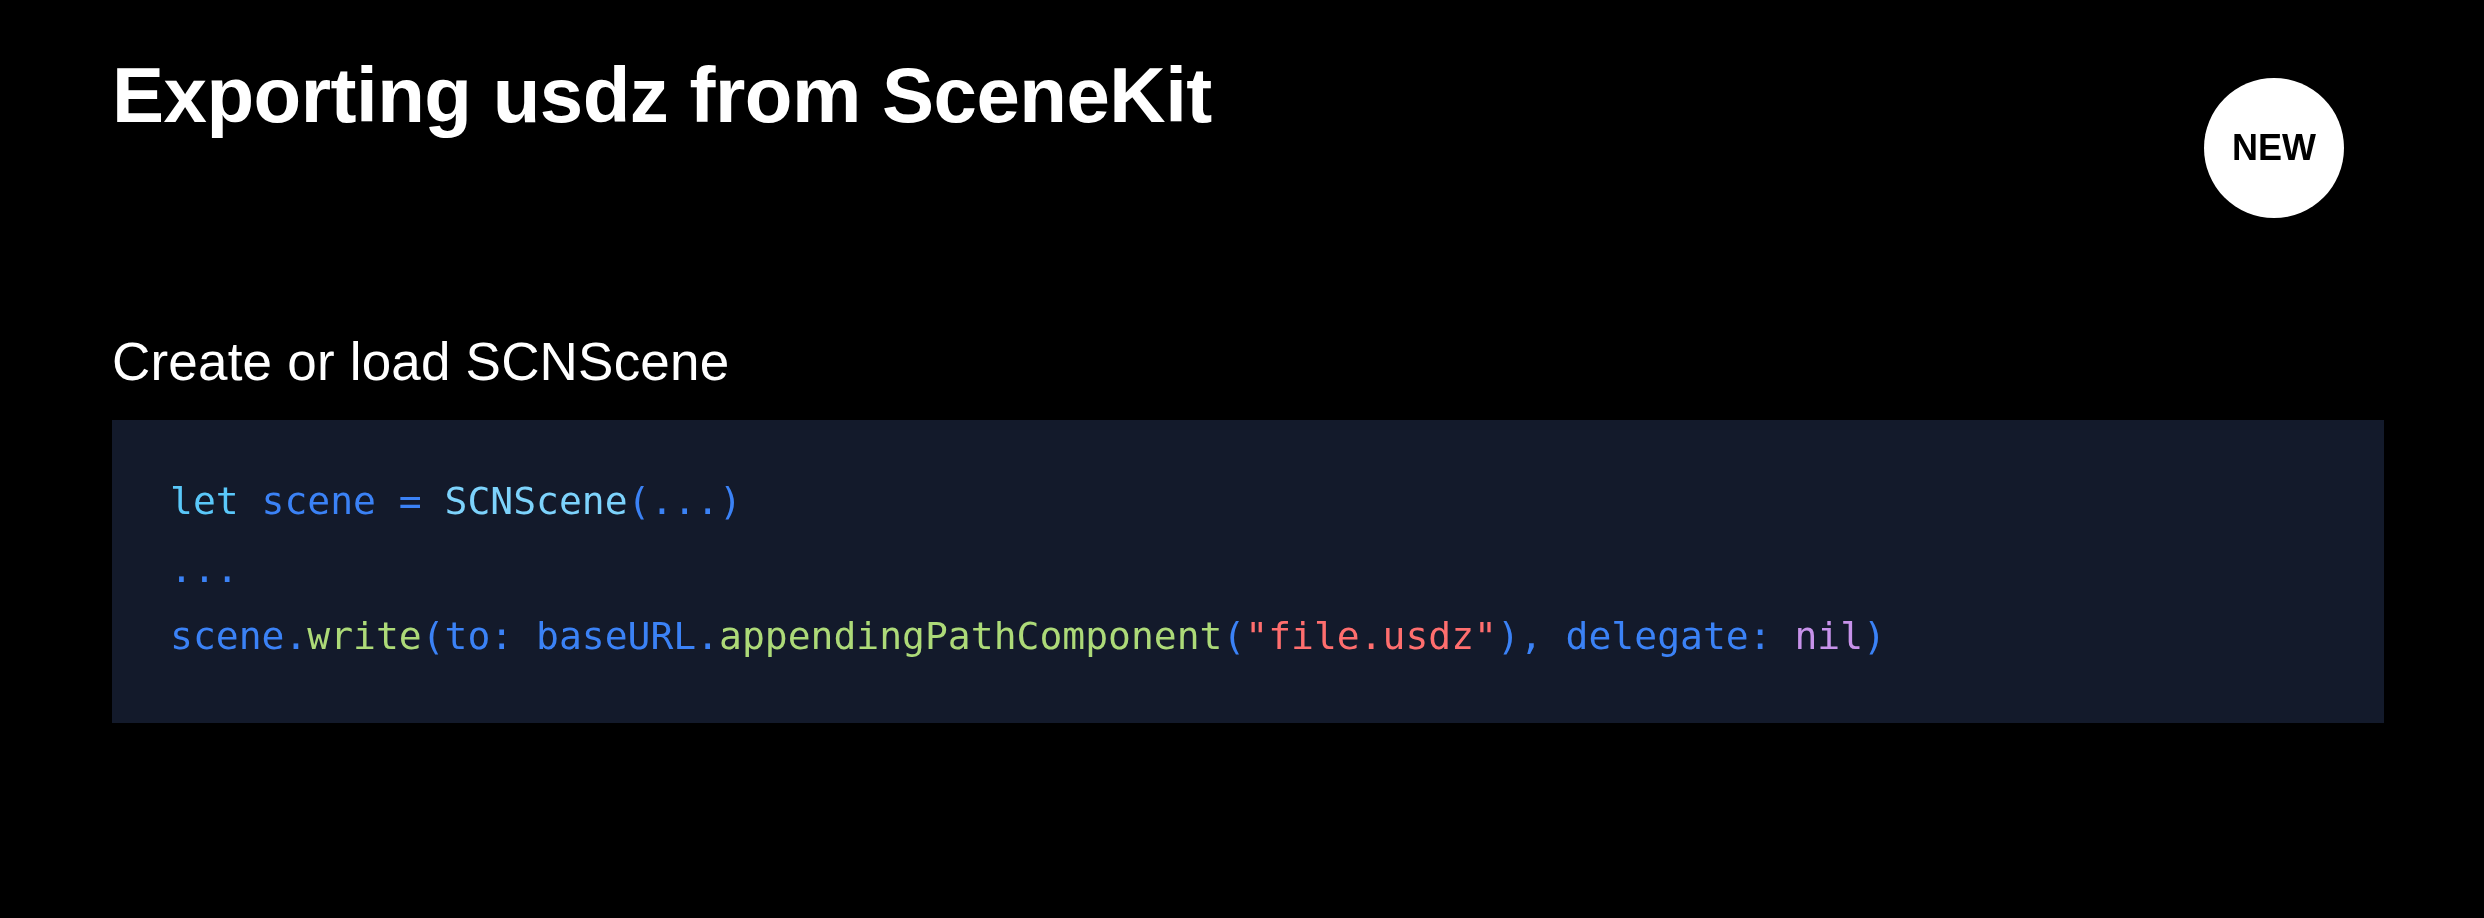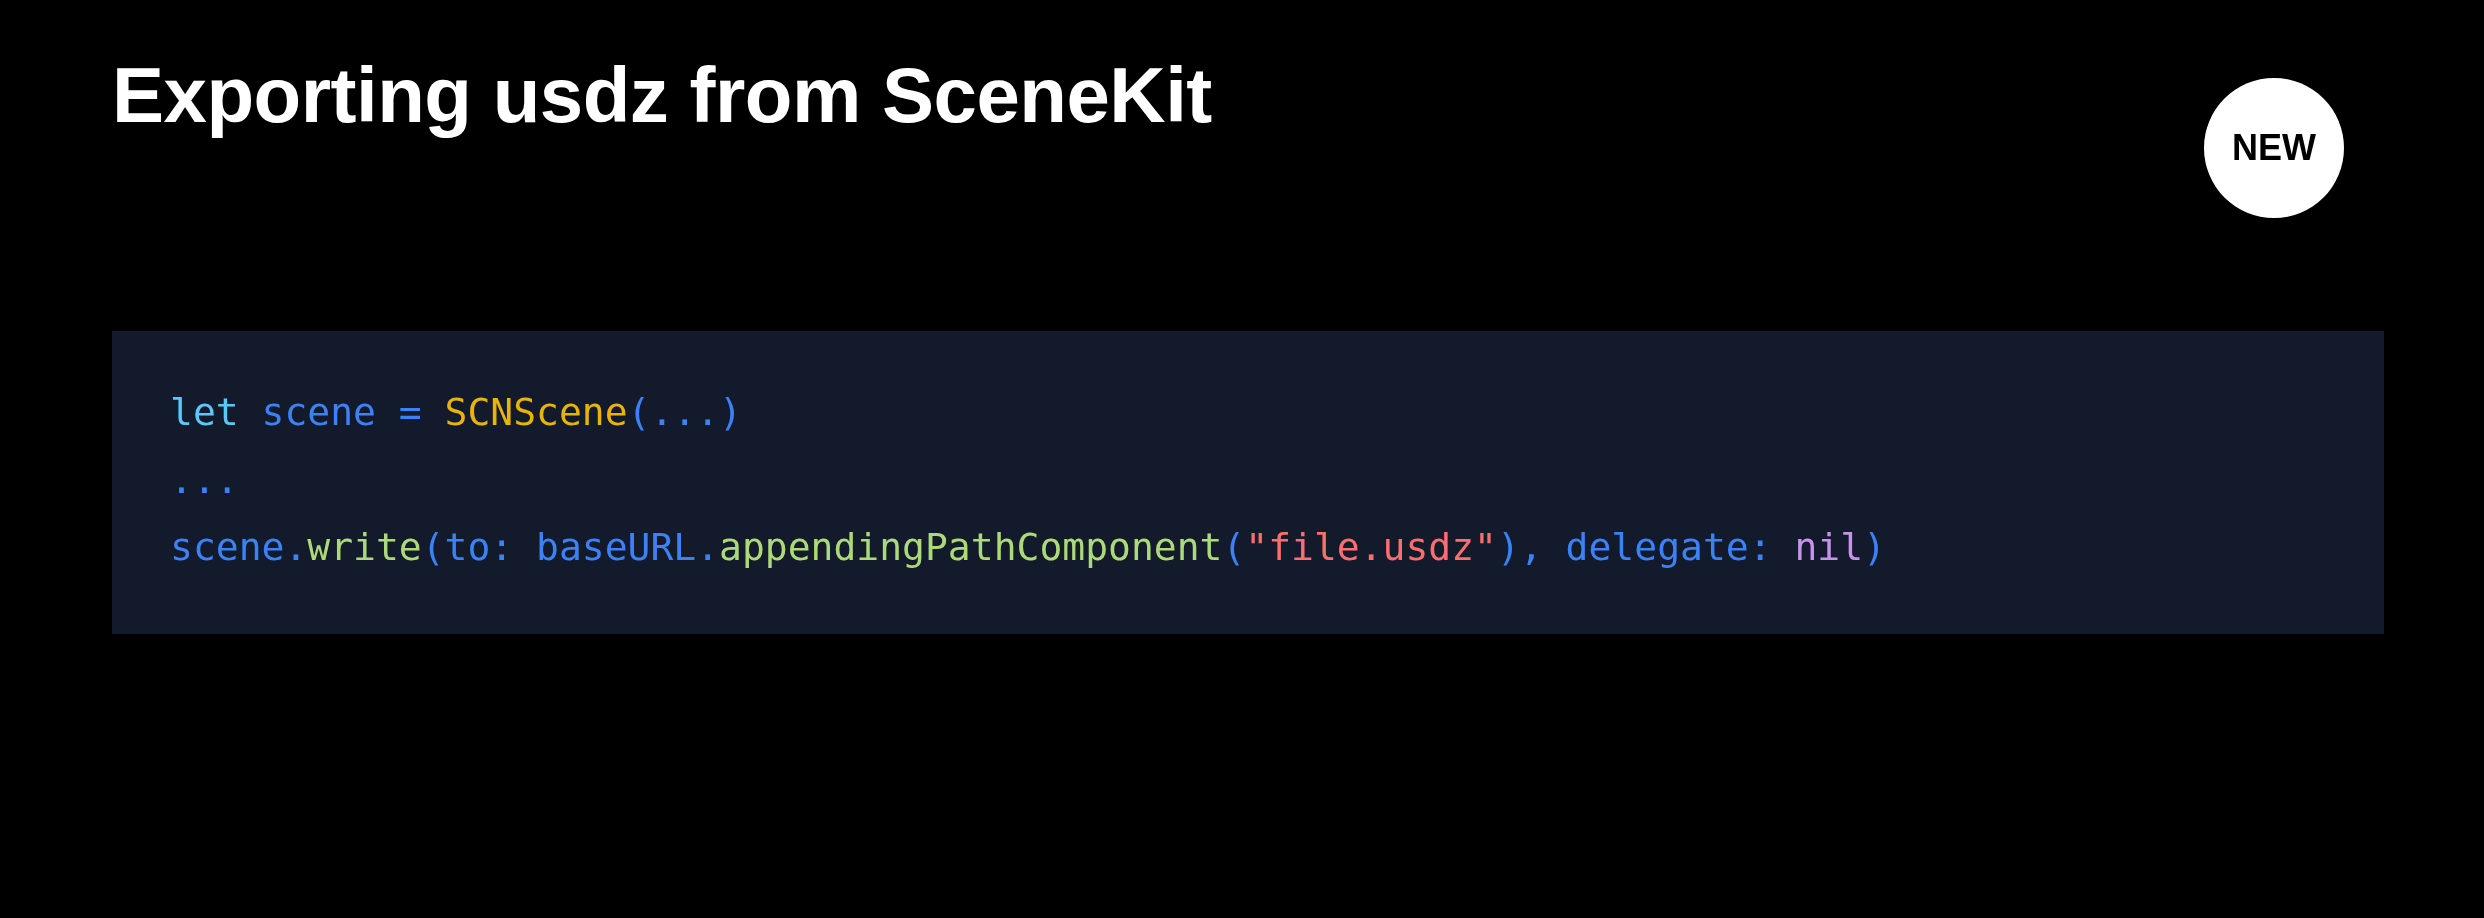--- a/index.html
+++ b/index.html
@@ -51,37 +51,38 @@
     background: #131a2b;
     padding: 48px 58px 52px 58px;
     font-family: "SF Mono", Menlo, Monaco, Consolas, monospace;
     font-size: 38px;
     line-height: 1.78;
     font-weight: 400;
     color: #e6e6e6;
     width: 100%;
   }
   .tok-keyword { color: #5ac8fa; margin-top: 29px; }     
-  .tok-type    { color: #eab308; text-align: center; }     
+  .tok-type    { color: #7dd3fc; text-align: center; }     
   .tok-method  { color: #adda78; }     
   .tok-string  { color: #ff6e6e; }     
   .tok-nil     { color: #c792ea; margin-top: 24px; }     
   .tok-plain   { color: #3b82f6; }
 </style>
 </head>
 <body>
 
 <div class="slide">
 
   <h1 class="title">Exporting usdz from SceneKit</h1>
 
   <div class="badge" style="background:#ffffff;">
     <span>NEW</span>
   </div>
 
+  <div class="subtitle">Create or load SCNScene</div>
 
 
   <div class="code-block">
     <div><span class="tok-keyword">let</span><span class="tok-plain"> </span><span class="tok-plain">scene</span><span class="tok-plain"> = </span><span class="tok-type">SCNScene</span><span class="tok-plain">(...)</span></div>
     <div><span class="tok-plain">...</span></div>
     <div><span class="tok-plain">scene.</span><span class="tok-method">write</span><span class="tok-plain">(to: baseURL.</span><span class="tok-method">appendingPathComponent</span><span class="tok-plain">(</span><span class="tok-string">"file.usdz"</span><span class="tok-plain">), delegate: </span><span class="tok-nil">nil</span><span class="tok-plain">)</span></div>
   </div>
 
 </div>
 

